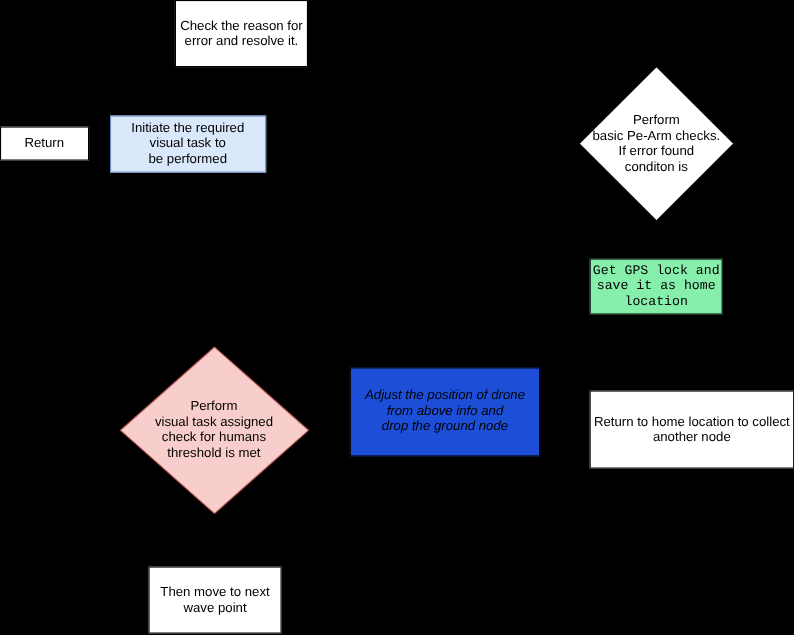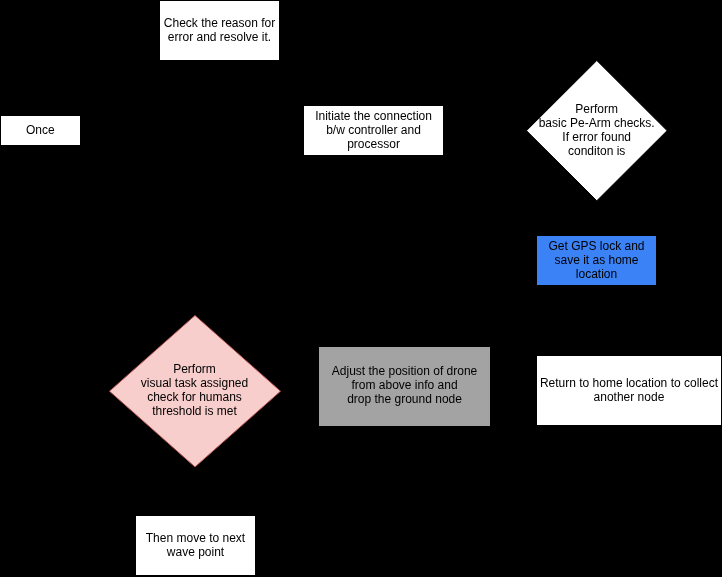--- a/index.html
+++ b/index.html
@@ -22,51 +22,51 @@
 </style>
 </head>
 <body style="background-color: rgb(0, 0, 0); color: rgb(0, 0, 0);">
 
 <div id="canvas" style="background-color: rgb(0, 0, 0);">
   <div class="node rect" style="left: 159px; top: 0px; width: 121px; height: 60.5px; background-color: rgb(255, 255, 255); border-color: rgb(0, 0, 0);">
     <div class="node-label">Check the reason for
 error and resolve it.</div>
   </div>
   <div class="node rect" style="left: 0px; top: 115px; width: 80.5px; height: 30.5px; background-color: rgb(255, 255, 255); border-color: rgb(0, 0, 0);">
-    <div class="node-label">Once</div>
+    <div class="node-label">Return</div>
   </div>
-  <div class="node rect" style="left: 303.2px; top: 105.3px; width: 140.7px; height: 50.5px; background-color: rgb(255, 255, 255); border-color: rgb(0, 0, 0);">
-    <div class="node-label" style="margin-top:-1px">Initiate the connection
-b/w controller and
-processor</div>
+  <div class="node rect" style="left: 99.7px; top: 104.7px; width: 142px; height: 52px; background-color: rgb(218, 232, 252); border-color: rgb(108, 142, 191);">
+    <div class="node-label" style="margin-top:-1px">Initiate the required
+visual task to
+be performed</div>
   </div>
   <div class="node diamond" style="left:525.9px;top:59.8px;width:141.6px;height:141.3px">
     <svg width="141.6" height="141.3" viewBox="0 0 141.6 141.3">
         <polygon points="70.8,0.5 141.1,70.65 70.8,140.8 0.5,70.65" stroke-width="1" stroke-linejoin="miter" fill="#ffffff" stroke="#000000"></polygon>
       </svg>
       <div class="node-label">Perform
 basic Pe-Arm checks.
 If error found
 conditon is</div>
   </div>
-  <div class="node rect" style="left: 536.2px; top: 235.3px; width: 120.7px; height: 50.6px; background-color: #3b82f6; border-color: rgb(0, 0, 0);">
+  <div class="node rect" style="left: 536.2px; top: 235.3px; width: 120.7px; height: 50.6px; background-color: #86efac; border-color: rgb(0, 0, 0); font-family: Liberation Mono, monospace;">
     <div class="node-label" style="margin-top:-1px">Get GPS lock and
 save it as home
 location</div>
   </div>
   <div class="node diamond" style="left:108.5px;top:314.5px;width:172px;height:152.4px">
     <svg width="172" height="152.4" viewBox="0 0 172 152.4">
         <polygon points="86,0.5 171.5,76.2 86,151.9 0.5,76.2" stroke-width="1" stroke-linejoin="miter" fill="#f8cecc" stroke="#b85450"></polygon>
       </svg>
       <div class="node-label" style="margin-top:-1px">Perform
 visual task assigned
 check for humans
 threshold is met</div>
   </div>
-  <div class="node rect" style="left: 318.2px; top: 346px; width: 172.7px; height: 80.6px; background-color: #a3a3a3; border-color: rgb(0, 0, 0);">
+  <div class="node rect" style="left: 318.2px; top: 334px; width: 172.7px; height: 80.6px; background-color: #1d4ed8; border-color: rgb(0, 0, 0); font-style: italic;">
     <div class="node-label" style="margin-top:-1px">Adjust the position of drone
 from above info and
 drop the ground node</div>
   </div>
   <div class="node rect" style="left: 536px; top: 355px; width: 185.9px; height: 70.9px; background-color: rgb(255, 255, 255); border-color: rgb(0, 0, 0);">
     <div class="node-label">Return to home location to collect
 another node</div>
   </div>
   <div class="node rect" style="left: 135.2px; top: 515.25px; width: 120.6px; height: 60.75px; background-color: rgb(255, 255, 255); border-color: rgb(0, 0, 0);">
     <div class="node-label" style="margin-top:-1px">Then move to next

